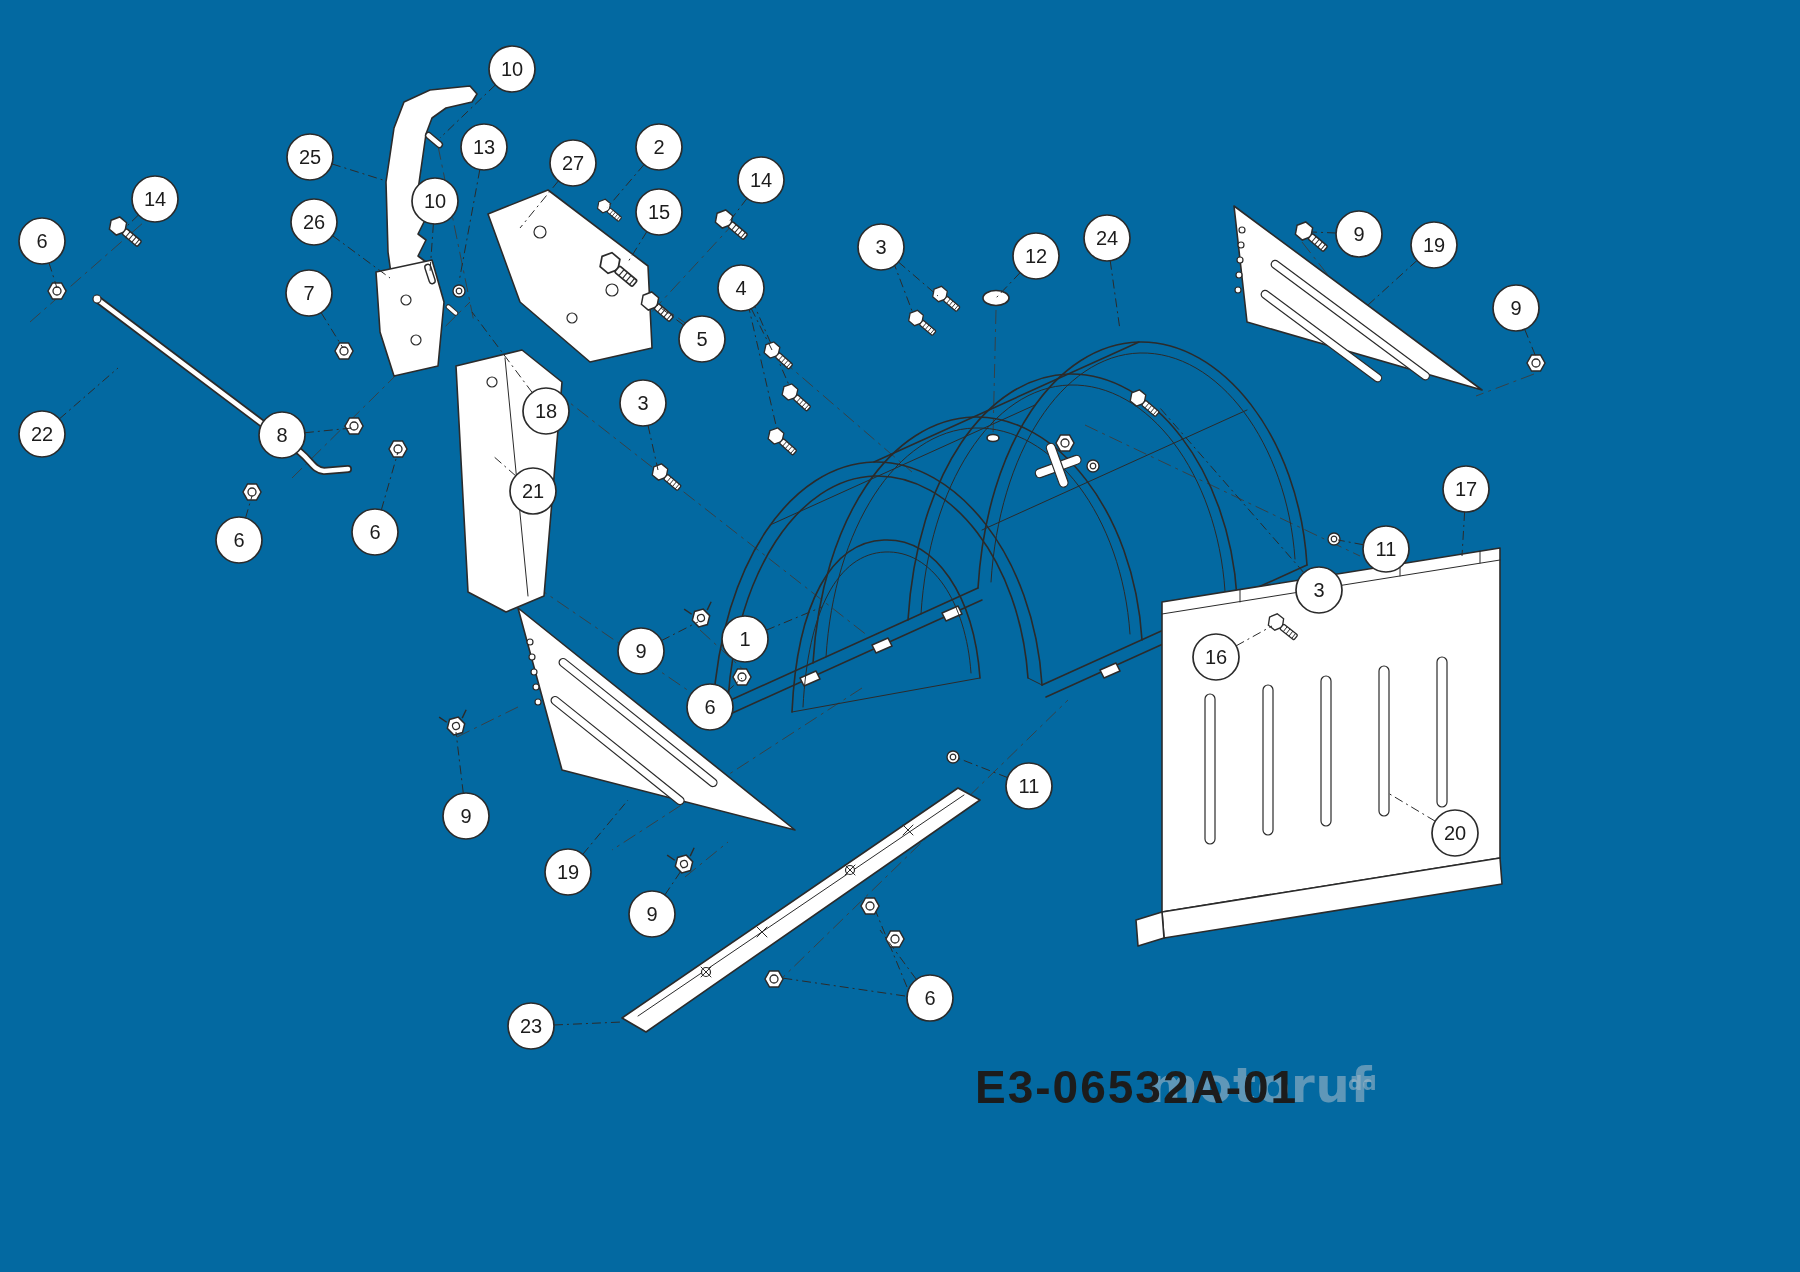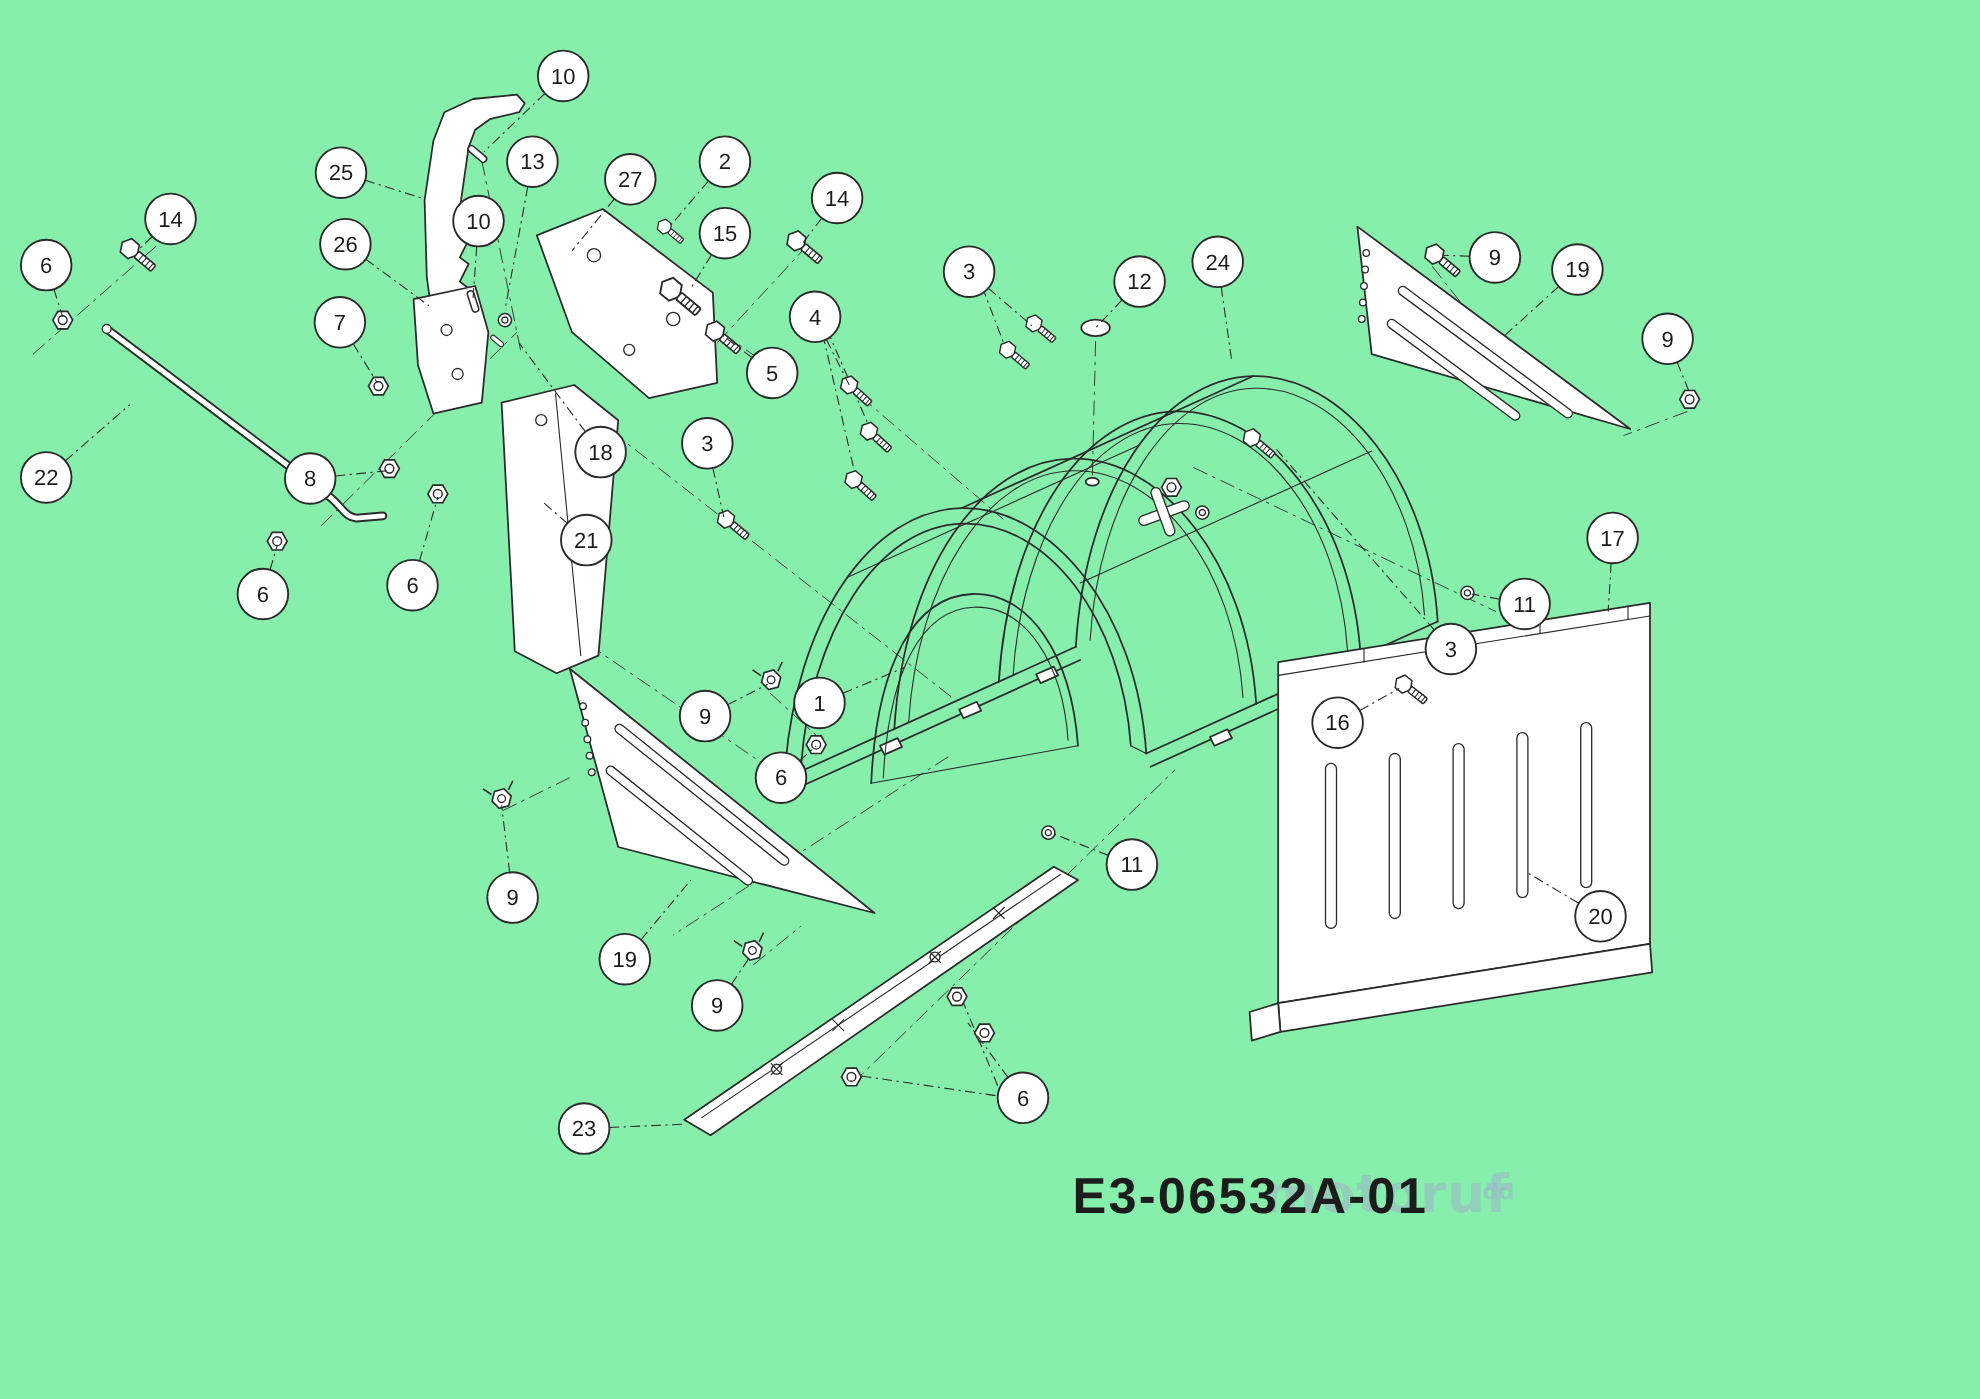--- a/index.html
+++ b/index.html
@@ -1,16 +1,16 @@
 <!DOCTYPE html>
 <html><head>
 <meta charset="utf-8">
 <style>
   html,body { margin:0; padding:0; background:#ffffff; }
-  #stage { position:relative; width:1800px; height:1272px; background:#86efac; overflow:hidden; }
+  #stage { position:relative; width:1800px; height:1272px; background:#0369a1; overflow:hidden; }
   svg { display:block; }
 
   .ol   { fill:#ffffff; stroke:#2b2b2b; stroke-width:1.6; stroke-linejoin:round; }
   .ln   { fill:none; stroke:#2b2b2b; stroke-width:1.6; stroke-linecap:round; stroke-linejoin:round; }
   .thin { fill:none; stroke:#2b2b2b; stroke-width:1; stroke-linecap:round; }
   .hole { fill:#ffffff; stroke:#2b2b2b; stroke-width:1.2; }
   .slot { fill:#ffffff; stroke:#2b2b2b; stroke-width:1.2; }
   .cl   { stroke:#3c3c3c; stroke-width:0.9; fill:none; stroke-dasharray:14 5 3 5; }
   .leader { stroke:#2b2b2b; stroke-width:1; fill:none; stroke-dasharray:9 4 2 4; }
   .balloon { fill:#ffffff; stroke:#2b2b2b; stroke-width:1.7; }

